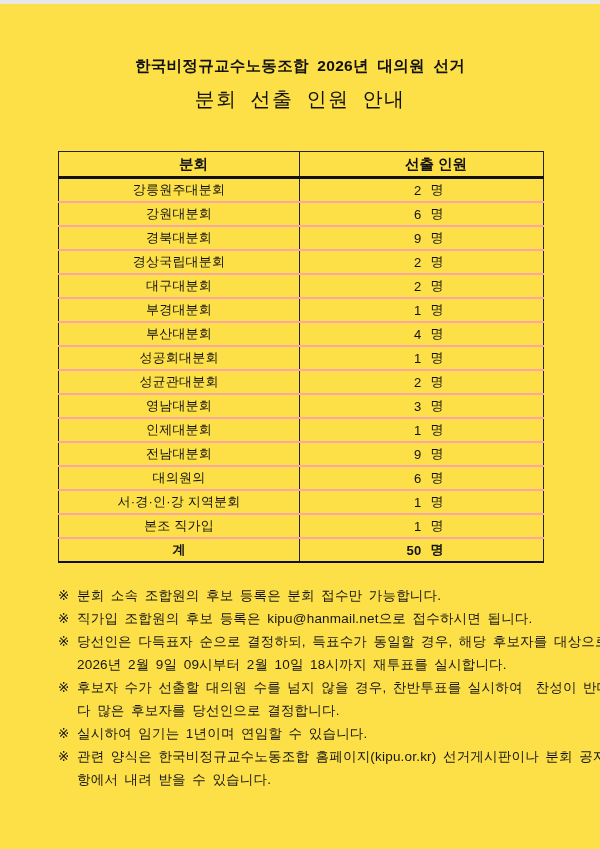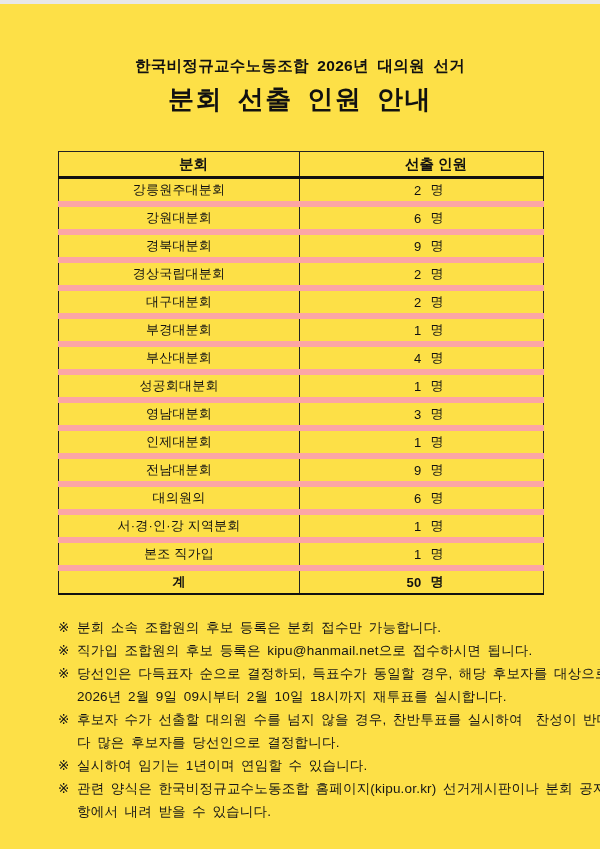--- a/index.html
+++ b/index.html
@@ -17,22 +17,22 @@
   .doc-header { padding-top: 52px; text-align: center; }
   .doc-title {
     font-size: 15.5px;
     font-weight: 700;
     letter-spacing: 0.3px;
     word-spacing: 4px;
     line-height: 20px;
   }
   .doc-subtitle {
     margin-top: 6px;
-    font-size: 26px;
-    font-weight: 700;
+    font-size: 20px;
+    font-weight: 400;
     letter-spacing: 1.5px;
     word-spacing: 6px;
     line-height: 34px;
   }
   .alloc-table {
     margin: 35px 0 0 58px;
     width: 485px;
     border-collapse: collapse;
     table-layout: fixed;
     border: 1px solid #222222;
@@ -46,21 +46,21 @@
     text-align: center;
     border-bottom: 3px solid #111111;
     padding-left: 29px;
   }
   .alloc-table th:first-child,
   .alloc-table td:first-child { border-right: 1px solid #222222; }
   .alloc-table tbody td {
     height: 22px;
     font-size: 13px;
     text-align: center;
-    border-bottom: 6px solid #fca5a5;
+    border-bottom: 2px solid #fca5a5;
     letter-spacing: 0.2px;
   }
   .alloc-table tbody tr.total td {
     border-top: 2px solid #2a2a2a;
     border-bottom: none;
     font-weight: 700;
   }
   .count-wrap {
     display: flex;
     justify-content: center;
@@ -171,20 +171,29 @@
         <tr>
           <td>성공회대분회</td>
           <td>
             <span class="count-wrap">
               <span class="count-num">1</span>
               <span class="count-unit">명</span>
             </span>
           </td>
         </tr>
         <tr>
+          <td>성균관대분회</td>
+          <td>
+            <span class="count-wrap">
+              <span class="count-num">2</span>
+              <span class="count-unit">명</span>
+            </span>
+          </td>
+        </tr>
+        <tr>
           <td>영남대분회</td>
           <td>
             <span class="count-wrap">
               <span class="count-num">3</span>
               <span class="count-unit">명</span>
             </span>
           </td>
         </tr>
         <tr>
           <td>인제대분회</td>

